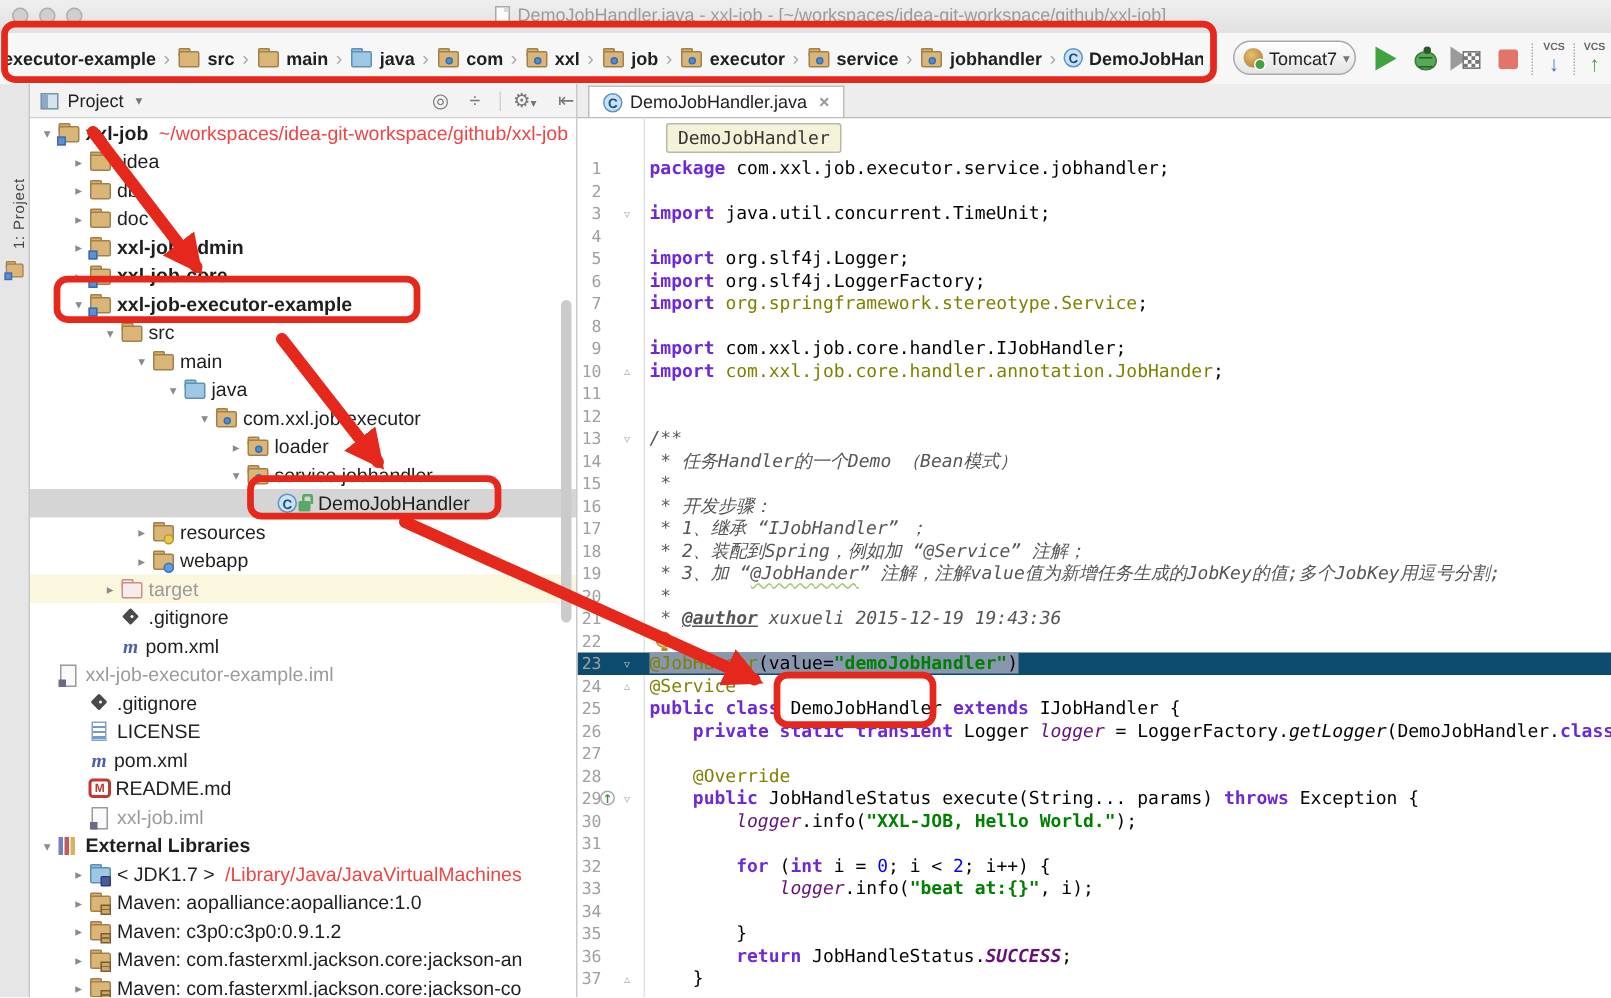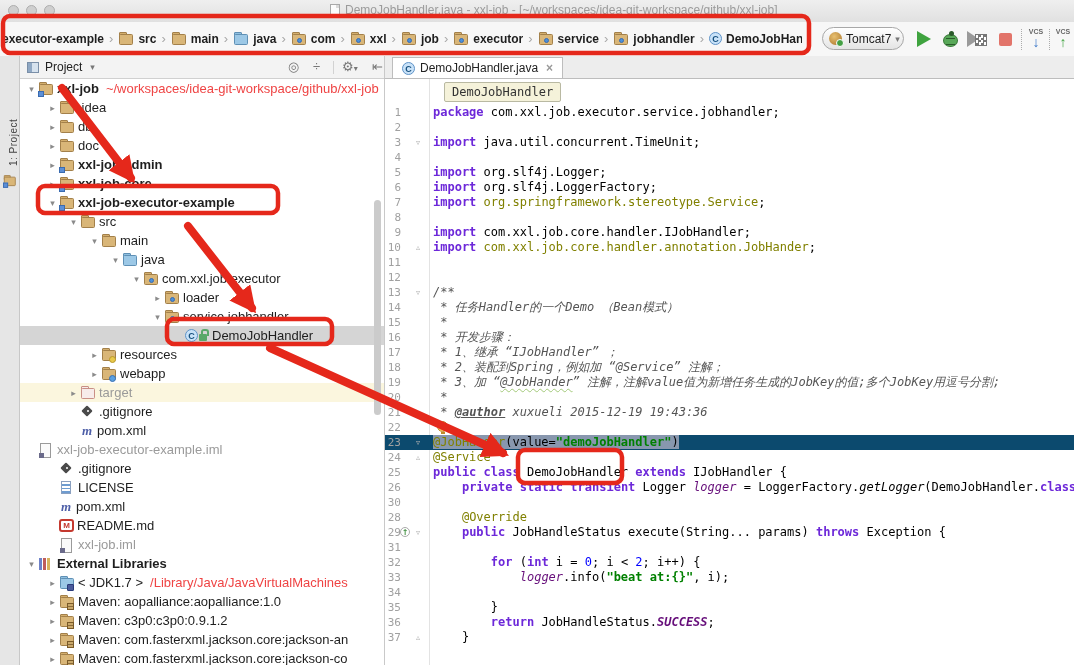--- a/index.html
+++ b/index.html
@@ -481,23 +481,24 @@
         <div class="crow"><span class="ln">17</span><span class="code"><span class="tok-c"> * 1、继承 “IJobHandler” ；</span></span></div>
         <div class="crow"><span class="ln">18</span><span class="code"><span class="tok-c"> * 2、装配到Spring，例如加 “@Service” 注解；</span></span></div>
         <div class="crow"><span class="ln">19</span><span class="code"><span class="tok-c"> * 3、加 “</span><span class="tok-c typo">@JobHander</span><span class="tok-c">” 注解，注解value值为新增任务生成的JobKey的值;多个JobKey用逗号分割;</span></span></div>
         <div class="crow"><span class="ln">20</span><span class="code"><span class="tok-c"> *</span></span></div>
         <div class="crow"><span class="ln">21</span><span class="code"><span class="tok-c"> * </span><span class="tok-ct">@author</span><span class="tok-c"> xuxueli 2015-12-19 19:43:36</span></span></div>
         <div class="crow"><span class="ln">22</span><span class="code"></span></div>
         <div class="crow cur"><span class="ln">23</span><span class="fm">▿</span><span class="code"><span class="selbg"><span class="tok-a">@JobHander</span><span class="tok-p">(value=</span><span class="tok-s">"demoJobHandler"</span><span class="tok-p">)</span></span></span></div>
         <div class="crow"><span class="ln">24</span><span class="fm">▵</span><span class="code"><span class="tok-a">@Service</span></span></div>
         <div class="crow"><span class="ln">25</span><span class="code"><span class="tok-k">public</span><span class="tok-p"> </span><span class="tok-k">class</span><span class="tok-p"> DemoJobHandler </span><span class="tok-k">extends</span><span class="tok-p"> IJobHandler {</span></span></div>
         <div class="crow"><span class="ln">26</span><span class="code"><span class="tok-p">    </span><span class="tok-k">private</span><span class="tok-p"> </span><span class="tok-k">static</span><span class="tok-p"> </span><span class="tok-k">transient</span><span class="tok-p"> Logger </span><span class="tok-f">logger</span><span class="tok-p"> = LoggerFactory.</span><span class="tok-sm">getLogger</span><span class="tok-p">(DemoJobHandler.</span><span class="tok-k">class</span></span></div>
-        <div class="crow"><span class="ln">30</span><span class="code"></span></div>
+        <div class="crow"><span class="ln">27</span><span class="code"></span></div>
         <div class="crow"><span class="ln">28</span><span class="code"><span class="tok-p">    </span><span class="tok-a">@Override</span></span></div>
         <div class="crow"><span class="ln">29</span><span class="ovr">↑</span><span class="fm">▿</span><span class="code"><span class="tok-p">    </span><span class="tok-k">public</span><span class="tok-p"> JobHandleStatus execute(String... params) </span><span class="tok-k">throws</span><span class="tok-p"> Exception {</span></span></div>
+        <div class="crow"><span class="ln">30</span><span class="code"><span class="tok-p">        </span><span class="tok-f">logger</span><span class="tok-p">.info(</span><span class="tok-s">"XXL-JOB, Hello World."</span><span class="tok-p">);</span></span></div>
         <div class="crow"><span class="ln">31</span><span class="code"></span></div>
         <div class="crow"><span class="ln">32</span><span class="code"><span class="tok-p">        </span><span class="tok-k">for</span><span class="tok-p"> (</span><span class="tok-k">int</span><span class="tok-p"> i = </span><span class="tok-n">0</span><span class="tok-p">; i &lt; </span><span class="tok-n">2</span><span class="tok-p">; i++) {</span></span></div>
         <div class="crow"><span class="ln">33</span><span class="code"><span class="tok-p">            </span><span class="tok-f">logger</span><span class="tok-p">.info(</span><span class="tok-s">"beat at:{}"</span><span class="tok-p">, i);</span></span></div>
         <div class="crow"><span class="ln">34</span></div>
         <div class="crow"><span class="ln">35</span><span class="code"><span class="tok-p">        }</span></span></div>
         <div class="crow"><span class="ln">36</span><span class="code"><span class="tok-p">        </span><span class="tok-k">return</span><span class="tok-p"> JobHandleStatus.</span><span class="tok-sf">SUCCESS</span><span class="tok-p">;</span></span></div>
         <div class="crow"><span class="ln">37</span><span class="fm">▵</span><span class="code"><span class="tok-p">    }</span></span></div>
       </div>
   </div>
   <div class="ctag">DemoJobHandler</div>

